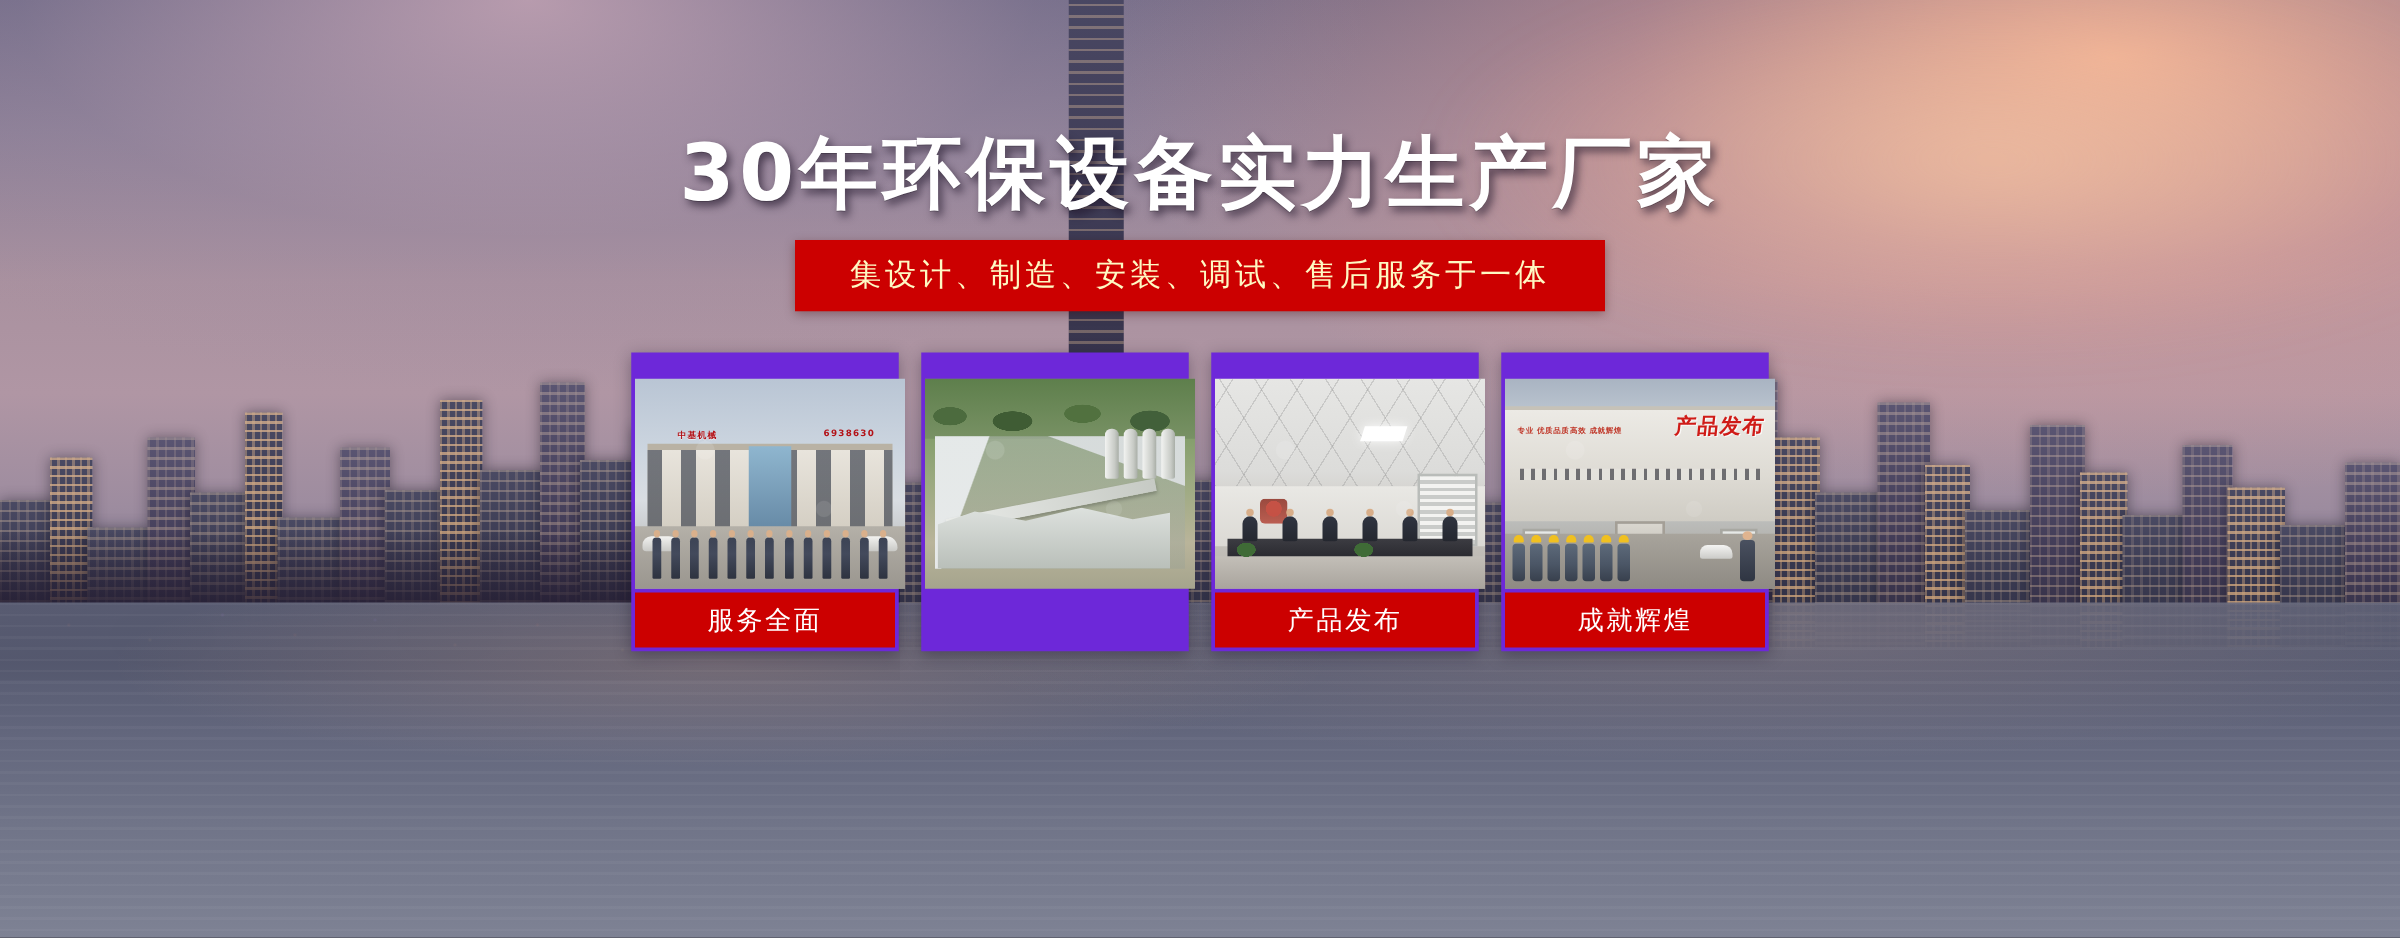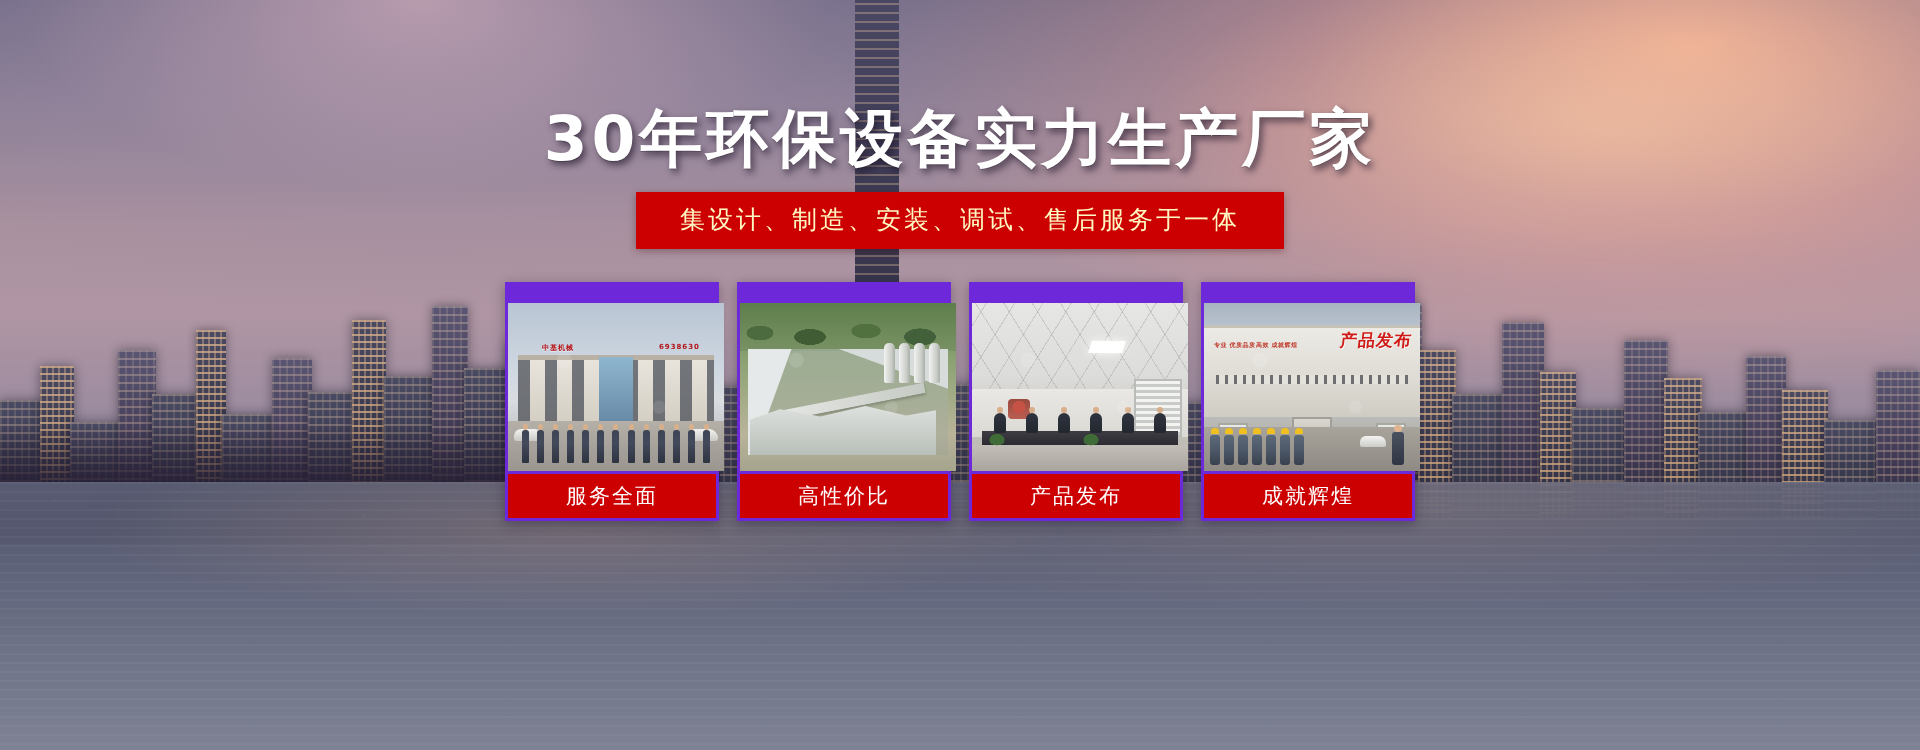--- a/index.html
+++ b/index.html
@@ -470,21 +470,20 @@
             <b></b>
             <b></b>
             <b></b>
             <b></b>
           </div>
         <div class="conveyor"></div>
         <div class="conveyor two"></div>
         <div class="roofs"></div>
         <div class="wm"></div>
       </div>
-      <div class="card-caption">高性价比</div>
     </div>
 
     <div class="card">
       <div class="card-photo ph3">
         <div class="ceiling"></div>
         <div class="panel"></div>
         <div class="wall"></div>
         <div class="logo3"></div>
         <div class="blinds"></div>
         <div class="floor"></div>

